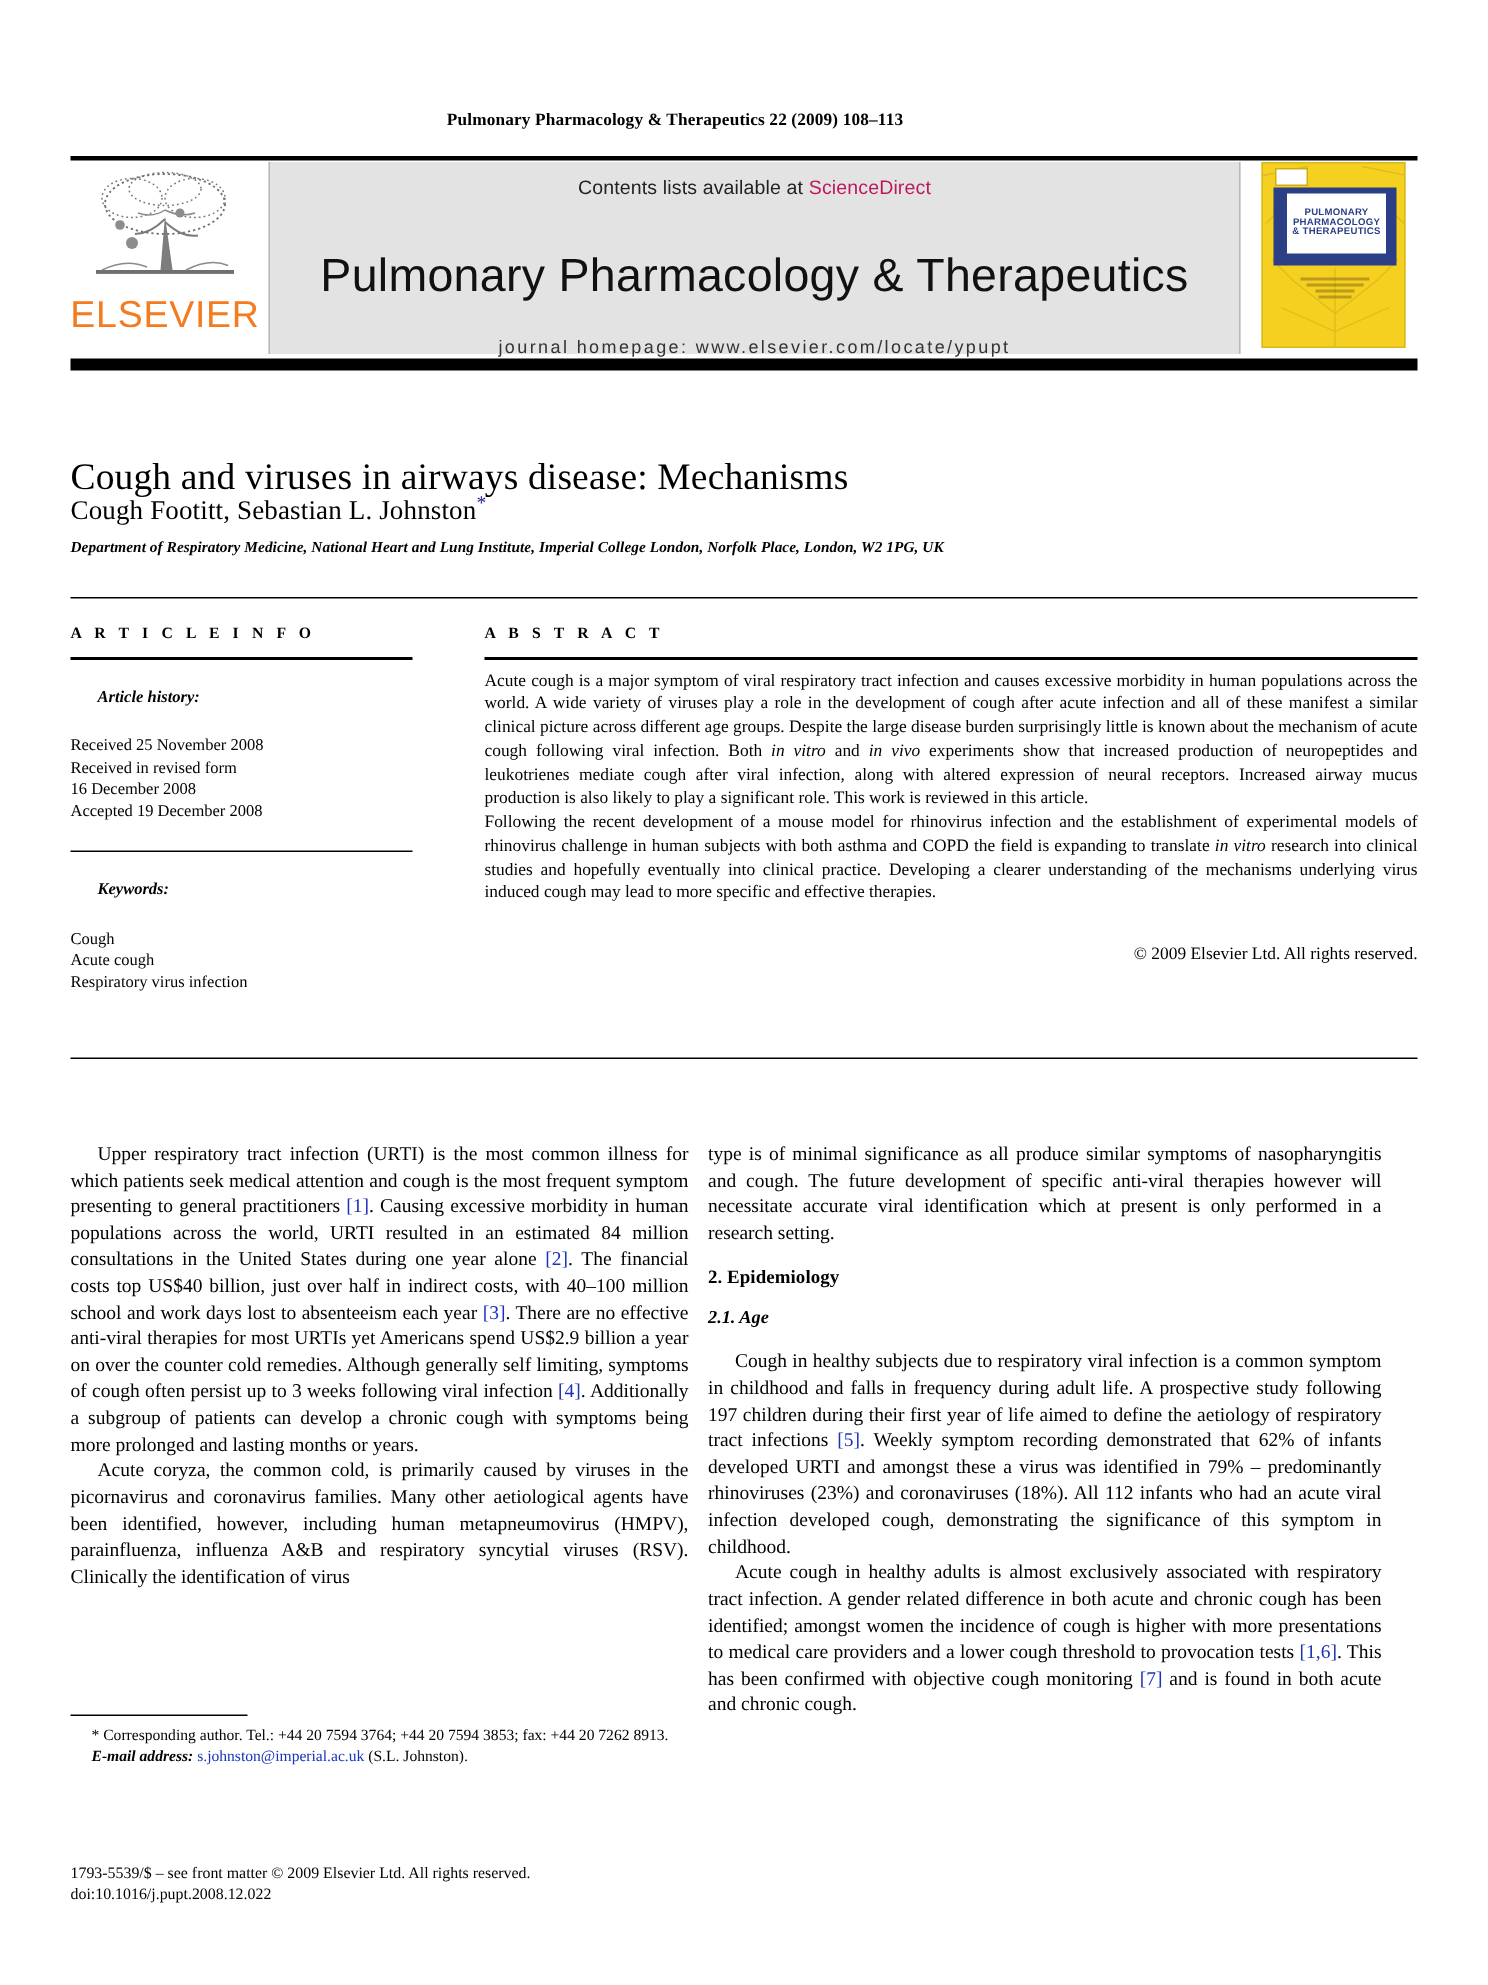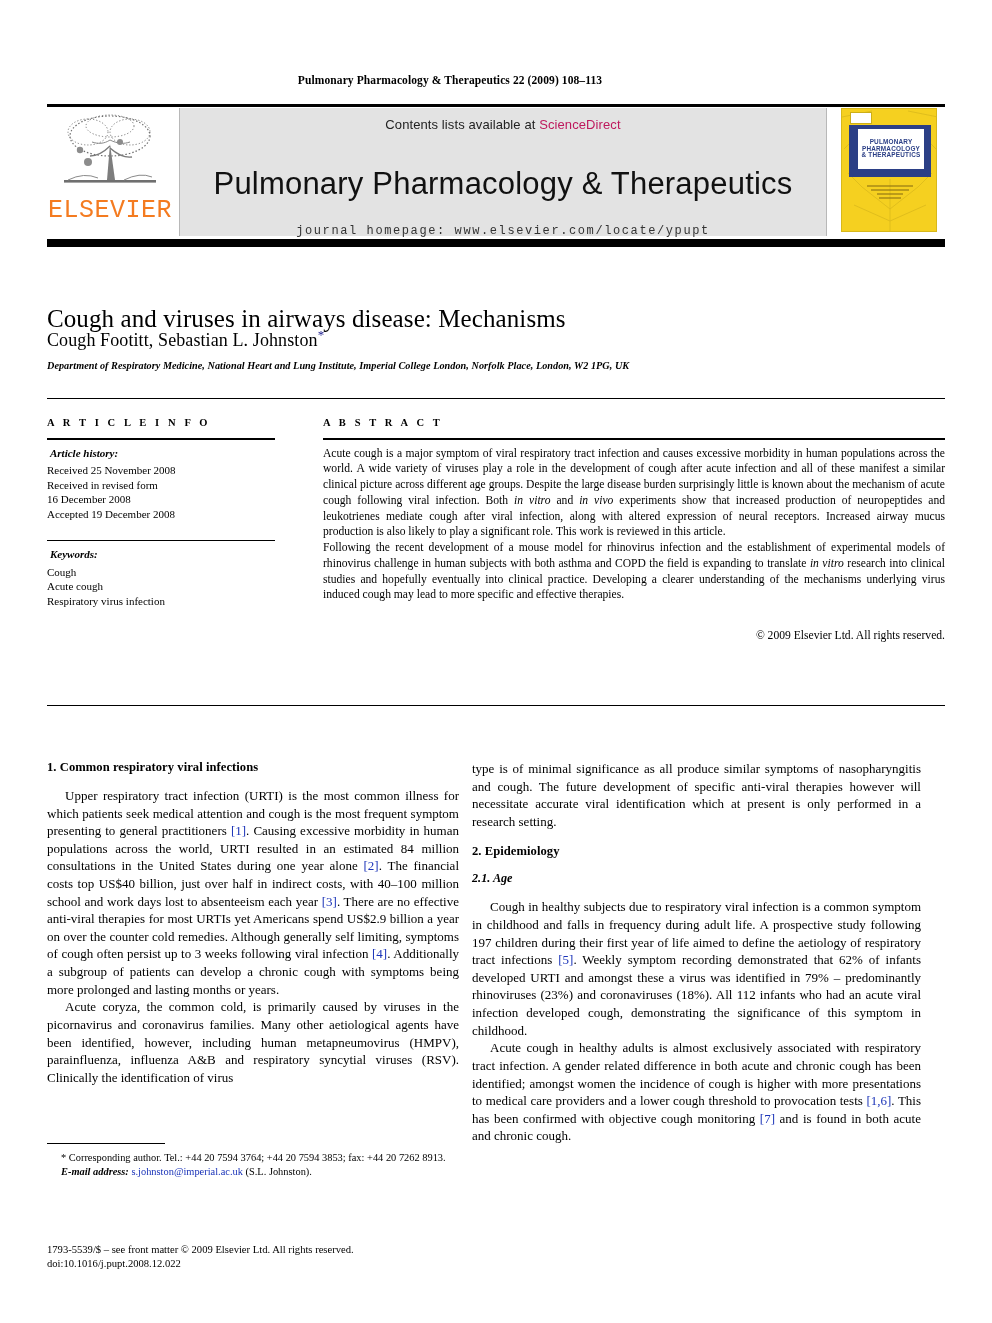--- a/index.html
+++ b/index.html
@@ -53,21 +53,21 @@
     flex: 0 0 126px;
     background: #fff;
     display: flex;
     flex-direction: column;
     align-items: center;
     justify-content: flex-start;
     padding-top: 2px;
   }
   .elsevier-tree { width: 104px; height: 86px; display:block; }
   .elsevier-word {
-    font-family: Liberation Mono, monospace;
+    font-family: Liberation Sans, sans-serif;
     font-size: 25px;
     letter-spacing: 0.5px;
     color: #F47B20;
     line-height: 1;
     margin-top: 2px;
   }
 
   .journal-banner {
     flex: 1 1 auto;
     background: #e3e3e3;
@@ -90,21 +90,21 @@
   .contents-line .sd-link { color: #be185d; }
   .journal-name {
     font-family: Liberation Sans, sans-serif;
     font-size: 31px;
     color: #111;
     margin-top: 34px;
     letter-spacing: 0.2px;
     white-space: nowrap;
   }
   .journal-home {
-    font-family: Liberation Mono, monospace;
+    font-family: Liberation Sans, sans-serif;
     font-size: 12px;
     color: #333;
     letter-spacing: 1.6px;
     margin-top: 22px;
   }
 
   .cover-block {
     flex: 0 0 112px;
     width: 112px;
     display: flex;
@@ -230,21 +230,21 @@
     font-size: 10.5px;
     font-weight: bold;
     letter-spacing: 3.1px;
     margin-bottom: 10px;
   }
   .hr-thin { height: 1.5px; background: #000; margin-bottom: 6px; }
   .info-label {
     font-size: 11px;
     font-style: italic;
     font-weight: bold;
-    margin: 3px;
+    margin: 18px;
     line-height: 1.33;
   }
   .info-line {
     font-size: 11px;
     line-height: 1.33;
   }
   .info-gap { height: 14px; }
   .kw-rule { height: 1.5px; background: #000; margin: 4px 0 6px 0; }
 
   .abstract-body {
@@ -429,21 +429,20 @@
     <div class="abstract-body">
       <p>Acute cough is a major symptom of viral respiratory tract infection and causes excessive morbidity in human populations across the world. A wide variety of viruses play a role in the development of cough after acute infection and all of these manifest a similar clinical picture across different age groups. Despite the large disease burden surprisingly little is known about the mechanism of acute cough following viral infection. Both <i>in vitro</i> and <i>in vivo</i> experiments show that increased production of neuropeptides and leukotrienes mediate cough after viral infection, along with altered expression of neural receptors. Increased airway mucus production is also likely to play a significant role. This work is reviewed in this article.</p>
       <p>Following the recent development of a mouse model for rhinovirus infection and the establishment of experimental models of rhinovirus challenge in human subjects with both asthma and COPD the field is expanding to translate <i>in vitro</i> research into clinical studies and hopefully eventually into clinical practice. Developing a clearer understanding of the mechanisms underlying virus induced cough may lead to more specific and effective therapies.</p>
     </div>
     <div class="copyright">© 2009 Elsevier Ltd. All rights reserved.</div>
   </div>
 
   <div class="panel-rule-bottom"></div>
 
   <div class="col-left">
-    <h2 class="sec-heading">1. Common respiratory viral infections</h2>
     <p class="body-p">Upper respiratory tract infection (URTI) is the most common illness for which patients seek medical attention and cough is the most frequent symptom presenting to general practitioners <span class="ref">[1]</span>. Causing excessive morbidity in human populations across the world, URTI resulted in an estimated 84 million consultations in the United States during one year alone <span class="ref">[2]</span>. The financial costs top US$40 billion, just over half in indirect costs, with 40–100 million school and work days lost to absenteeism each year <span class="ref">[3]</span>. There are no effective anti-viral therapies for most URTIs yet Americans spend US$2.9 billion a year on over the counter cold remedies. Although generally self limiting, symptoms of cough often persist up to 3 weeks following viral infection <span class="ref">[4]</span>. Additionally a subgroup of patients can develop a chronic cough with symptoms being more prolonged and lasting months or years.</p>
     <p class="body-p">Acute coryza, the common cold, is primarily caused by viruses in the picornavirus and coronavirus families. Many other aetiological agents have been identified, however, including human metapneumovirus (HMPV), parainfluenza, influenza A&amp;B and respiratory syncytial viruses (RSV). Clinically the identification of virus</p>
   </div>
 
   <div class="col-right">
     <p class="body-p cont">type is of minimal significance as all produce similar symptoms of nasopharyngitis and cough. The future development of specific anti-viral therapies however will necessitate accurate viral identification which at present is only performed in a research setting.</p>
     <div class="body-gap"></div>
     <h2 class="sec-heading">2. Epidemiology</h2>
     <h3 class="subsec-heading">2.1. Age</h3>
     <p class="body-p">Cough in healthy subjects due to respiratory viral infection is a common symptom in childhood and falls in frequency during adult life. A prospective study following 197 children during their first year of life aimed to define the aetiology of respiratory tract infections <span class="ref">[5]</span>. Weekly symptom recording demonstrated that 62% of infants developed URTI and amongst these a virus was identified in 79% – predominantly rhinoviruses (23%) and coronaviruses (18%). All 112 infants who had an acute viral infection developed cough, demonstrating the significance of this symptom in childhood.</p>

